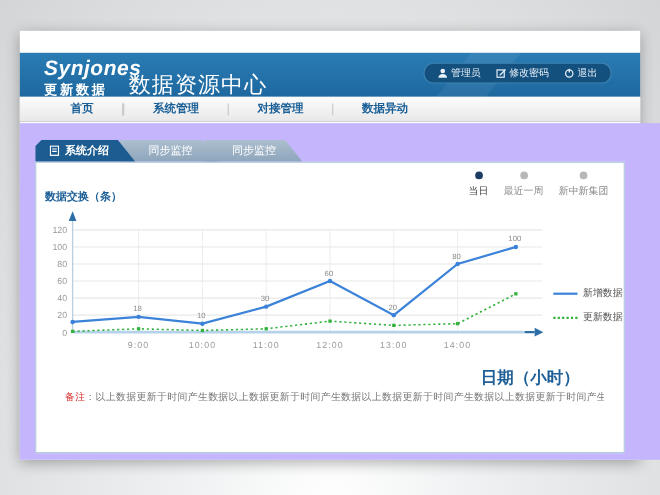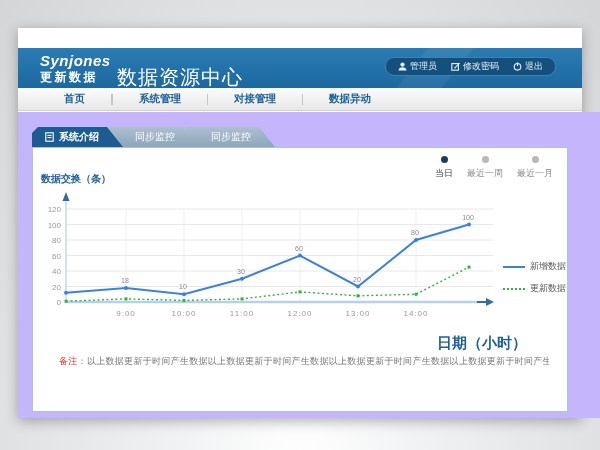--- a/index.html
+++ b/index.html
@@ -10,21 +10,21 @@
   }
   .page{position:absolute;left:18px;top:28px;width:564px;height:390px;background:#fff;
     box-shadow:0 3px 12px rgba(0,0,0,0.30);}
   
   .header{position:absolute;left:0;top:20px;width:564px;height:40px;
     background:linear-gradient(180deg,#2b7cb4 0%,#1d689f 100%);overflow:hidden;}
   .header::after{content:"";position:absolute;right:30px;top:-20px;width:260px;height:90px;
     background:linear-gradient(115deg,rgba(255,255,255,0) 45%,rgba(255,255,255,0.06) 46%,rgba(255,255,255,0.06) 60%,rgba(255,255,255,0) 61%);
     transform:skewX(-18deg);}
   .logo{position:absolute;left:22px;top:5px;color:#fff;line-height:1;}
-  .logo-en{font-size:15px;font-weight:bold;font-style:italic;letter-spacing:0.5px;display:block;}
+  .logo-en{font-size:19px;font-weight:bold;font-style:italic;letter-spacing:0.5px;display:block;}
   .logo-cn{font-size:12px;font-weight:bold;letter-spacing:2.5px;display:block;margin-top:3px;}
   .app-title{position:absolute;left:99px;top:16px;color:#fff;font-size:20px;letter-spacing:1px;}
   .user-pill{position:absolute;right:26px;top:9px;height:17px;background:#14507e;
     border:1px solid #3d83b2;border-radius:9px;display:flex;align-items:center;
     padding:0 12px;gap:14px;z-index:2;}
   .pill-item{display:flex;align-items:center;gap:3px;color:#e8f1f8;font-size:9px;cursor:pointer;}
   .pill-item svg{display:block;}
   
   .nav{position:absolute;left:0;top:60px;width:564px;height:23px;
     background:linear-gradient(180deg,#fcfcfc 0%,#e8e8e8 100%);
@@ -134,21 +134,21 @@
         <span class="radio selected">
           <span class="dot"></span>
           <span>当日</span>
         </span>
         <span class="radio">
           <span class="dot"></span>
           <span>最近一周</span>
         </span>
         <span class="radio">
           <span class="dot"></span>
-          <span>最近一月</span>
+          <span>新中新集团</span>
         </span>
       </div>
 
       <div class="ylabel">数据交换（条）</div>
 
       <svg class="chart-svg" id="chart-svg" width="534" height="180" viewBox="0 0 534 180">
           <line x1="93" y1="33" x2="93" y2="126" stroke="#efefef" stroke-width="1"></line>
           <line x1="151" y1="33" x2="151" y2="126" stroke="#efefef" stroke-width="1"></line>
           <line x1="209" y1="33" x2="209" y2="126" stroke="#efefef" stroke-width="1"></line>
           <line x1="267" y1="33" x2="267" y2="126" stroke="#efefef" stroke-width="1"></line>

